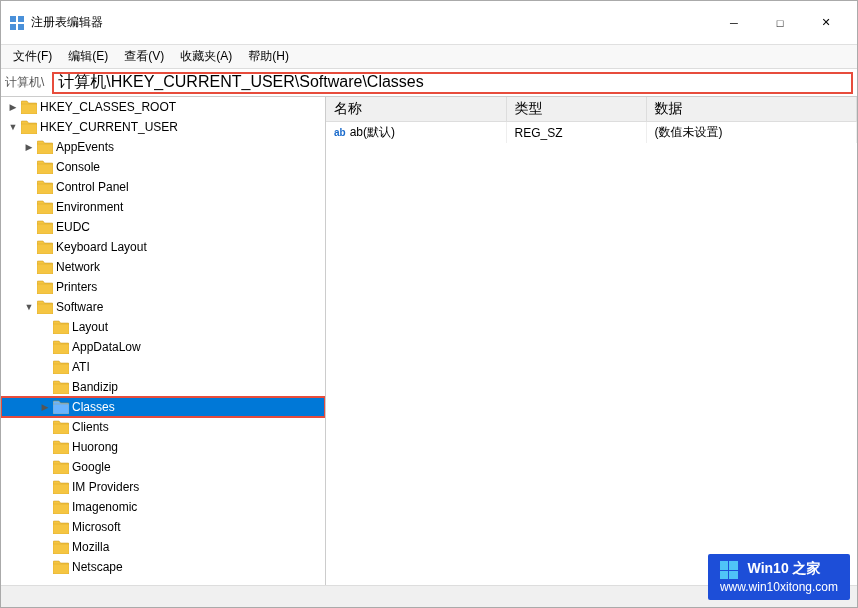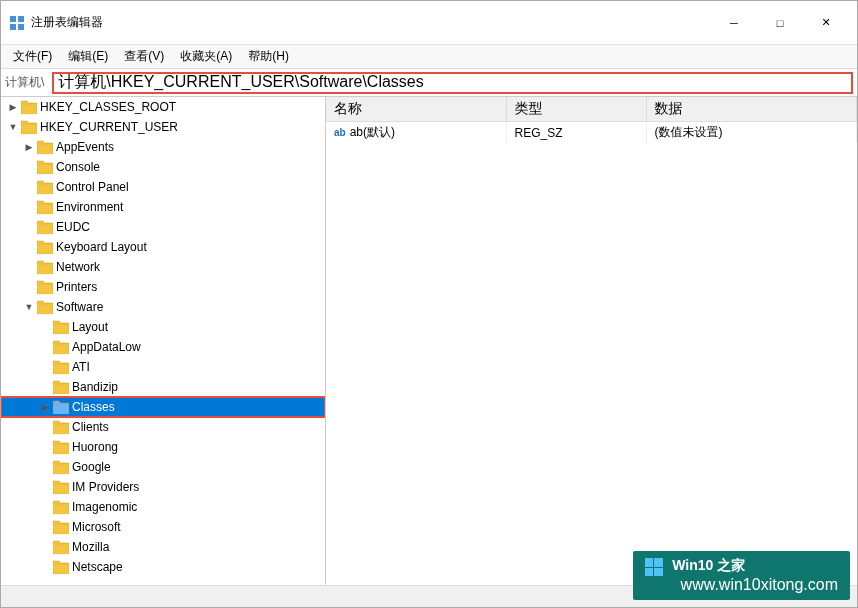--- a/index.html
+++ b/index.html
@@ -196,21 +196,21 @@
     
     .addressbar-highlight {
       border: 2px solid #e74c3c !important;
     }
 
     
     .watermark {
       position: absolute;
       bottom: 8px;
       right: 8px;
-      background: #0f766e;
+      background: #1d4ed8;
       color: #fff;
       padding: 6px 12px;
       font-size: 13px;
       font-weight: bold;
       border-radius: 2px;
       pointer-events: none;
     }
   </style>
 </head>
 <body>
@@ -519,14 +519,14 @@
 
 <div class="watermark" style="position:fixed;bottom:8px;right:8px;">
   <span style="display:inline-grid;grid-template-columns:1fr 1fr;gap:1px;width:18px;height:18px;margin-right:6px;vertical-align:middle;">
     <span style="background:#4fc3f7;display:block;"></span>
     <span style="background:#4fc3f7;display:block;"></span>
     <span style="background:#4fc3f7;display:block;"></span>
     <span style="background:#4fc3f7;display:block;"></span>
   </span>
   <span style="font-size:14px;font-weight:bold;">Win10 之家</span>
   <br>
-  <span style="font-size:16px;font-weight:normal;margin-left:36px;">www.win10xitong.com</span>
+  <span style="font-size:12px;font-weight:normal;">www.win10xitong.com</span>
 </div>
 
 </body></html>

